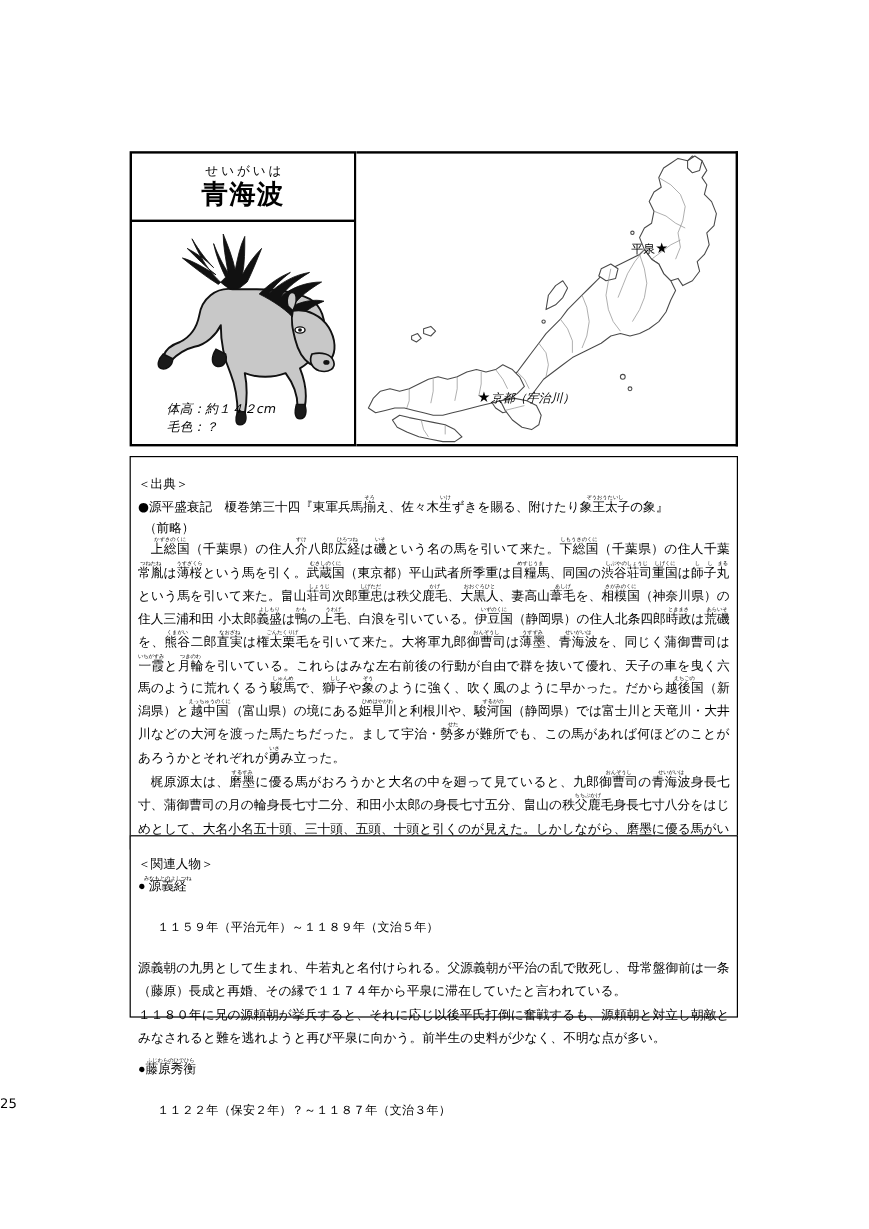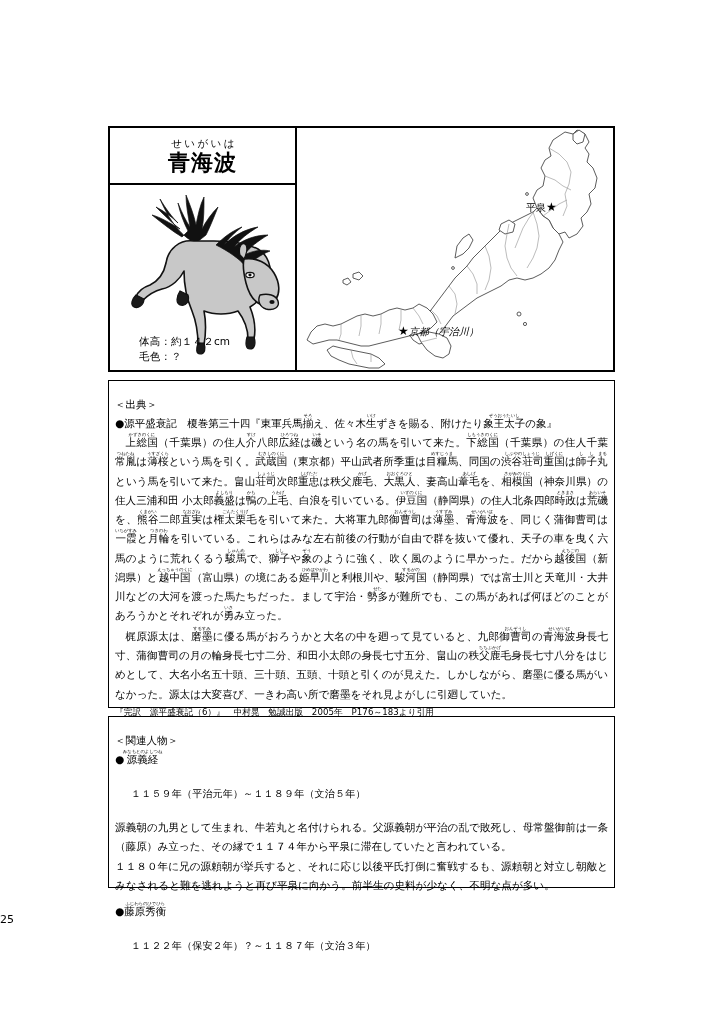--- a/index.html
+++ b/index.html
@@ -61,20 +61,21 @@
     font-size: 22px;
     font-weight: 700;
     line-height: 1.08;
     letter-spacing: 1px;
   }
 
   .horse-body {
     position: relative;
     height: 185px;
     overflow: hidden;
+    font-style: italic;
   }
 
   .horse-svg {
     position: absolute;
     left: 18px;
     top: 2px;
   }
 
   .horse-stats {
     position: absolute;
@@ -112,21 +113,21 @@
   
   .textbox {
     position: absolute;
     left: 108px;
     width: 507px;
     border: 1.6px solid #000;
     background: #fff;
     padding: 4px 6px 5px 6px;
   }
   #source-box { top: 380px; height: 328px; }
-  #people-box { top: 716px; height: 172px; }
+  #people-box { top: 696px; height: 152px; font-family: Liberation Serif, serif; }
 
   .sec-head {
     font-size: 10.5px;
     line-height: 1.5;
     margin: 12px 0 0 0;
   }
   .bullet-line {
     font-size: 10.5px;
     line-height: 1.65;
     margin: 0;
@@ -350,37 +351,38 @@
         <span class="star">★</span><span>京都（宇治川）</span>
       </div>
     </div>
   </div>
 
   <div class="textbox" id="source-box">
     <div class="sec-head">＜出典＞</div>
 
     <div class="bullet-line">●源平盛衰記　榎巻第三十四『東軍兵馬<ruby>揃<rt>そろ</rt></ruby>え、佐々木<ruby>生<rt>いけ</rt></ruby>ずきを賜る、附けたり<ruby>象王太子<rt>ぞうおうたいし</rt></ruby>の象』</div>
 
+    <div class="para-note">（前略）</div>
 
     <div class="body-text indent"><ruby>上総国<rt>かずさのくに</rt></ruby>（千葉県）の住人<ruby>介<rt>すけ</rt></ruby>八郎<ruby>広経<rt>ひろつね</rt></ruby>は<ruby>磯<rt>いそ</rt></ruby>という名の馬を引いて来た。<ruby>下総国<rt>しもうさのくに</rt></ruby>（千葉県）の住人千葉<ruby>常胤<rt>つねたね</rt></ruby>は<ruby>薄桜<rt>うすざくら</rt></ruby>という馬を引く。<ruby>武蔵国<rt>むさしのくに</rt></ruby>（東京都）平山武者所季重は<ruby>目糧馬<rt>めすじうま</rt></ruby>、同国の<ruby>渋谷荘司<rt>しぶやのしょうじ</rt></ruby><ruby>重国<rt>しげくに</rt></ruby>は<ruby>師<rt>し</rt></ruby><ruby>子<rt>し</rt></ruby><ruby>丸<rt>まる</rt></ruby>という馬を引いて来た。畠山<ruby>荘司<rt>しょうじ</rt></ruby>次郎<ruby>重忠<rt>しげただ</rt></ruby>は秩父<ruby>鹿毛<rt>かげ</rt></ruby>、<ruby>大黒人<rt>おおぐろひと</rt></ruby>、妻高山<ruby>葦毛<rt>あしげ</rt></ruby>を、<ruby>相模国<rt>さがみのくに</rt></ruby>（神奈川県）の住人三浦和田 小太郎<ruby>義盛<rt>よしもり</rt></ruby>は<ruby>鴨<rt>かも</rt></ruby>の<ruby>上毛<rt>うわげ</rt></ruby>、白浪を引いている。<ruby>伊豆国<rt>いずのくに</rt></ruby>（静岡県）の住人北条四郎<ruby>時政<rt>ときまさ</rt></ruby>は<ruby>荒磯<rt>あらいそ</rt></ruby>を、<ruby>熊谷<rt>くまがい</rt></ruby>二郎<ruby>直実<rt>なおざね</rt></ruby>は<ruby>権太栗毛<rt>ごんたくりげ</rt></ruby>を引いて来た。大将軍九郎<ruby>御曹司<rt>おんぞうし</rt></ruby>は<ruby>薄墨<rt>うすずみ</rt></ruby>、<ruby>青海波<rt>せいがいは</rt></ruby>を、同じく蒲御曹司は<ruby>一霞<rt>いちがすみ</rt></ruby>と<ruby>月輪<rt>つきのわ</rt></ruby>を引いている。これらはみな左右前後の行動が自由で群を抜いて優れ、天子の車を曳く六馬のように荒れくるう<ruby>駿馬<rt>しゅんめ</rt></ruby>で、<ruby>獅子<rt>しし</rt></ruby>や<ruby>象<rt>ぞう</rt></ruby>のように強く、吹く風のように早かった。だから<ruby>越後国<rt>えちごの</rt></ruby>（新潟県）と<ruby>越中国<rt>えっちゅうのくに</rt></ruby>（富山県）の境にある<ruby>姫早川<rt>ひめはやがわ</rt></ruby>と利根川や、<ruby>駿河国<rt>するがの</rt></ruby>（静岡県）では富士川と天竜川・大井川などの大河を渡った馬たちだった。まして宇治・<ruby>勢多<rt>せた</rt></ruby>が難所でも、この馬があれば何ほどのことがあろうかとそれぞれが<ruby>勇<rt>いさ</rt></ruby>み立った。</div>
 
 
     <div class="body-text indent">梶原源太は、<ruby>磨墨<rt>するすみ</rt></ruby>に優る馬がおろうかと大名の中を廻って見ていると、九郎<ruby>御曹司<rt>おんぞうし</rt></ruby>の<ruby>青海波<rt>せいがいは</rt></ruby>身長七寸、蒲御曹司の月の輪身長七寸二分、和田小太郎の身長七寸五分、畠山の<ruby>秩父鹿毛<rt>ちちぶかげ</rt></ruby>身長七寸八分をはじめとして、大名小名五十頭、三十頭、五頭、十頭と引くのが見えた。しかしながら、磨墨に優る馬がいなかった。源太は大変喜び、一きわ高い所で磨墨をそれ見よがしに引廻していた。</div>
 
     <div class="citation">『完訳　源平盛衰記（6）』　中村晃　勉誠出版　2005年　P176～183より引用</div>
   </div>
 
   <div class="textbox" id="people-box">
     <div class="sec-head">＜関連人物＞</div>
 
     <div class="person-name-line"><span>●</span><ruby>源義経<rt>みなもとのよしつね</rt></ruby></div>
 
     <div class="person-dates">１１５９年（平治元年）～１１８９年（文治５年）</div>
 
-    <div class="body-text">源義朝の九男として生まれ、牛若丸と名付けられる。父源義朝が平治の乱で敗死し、母常盤御前は一条（藤原）み立った、その縁で１１７４年から平泉に滞在していたと言われている。</div>
+    <div class="body-text">源義朝の九男として生まれ、牛若丸と名付けられる。父源義朝が平治の乱で敗死し、母常盤御前は一条（藤原）長成と再婚、その縁で１１７４年から平泉に滞在していたと言われている。</div>
 
     <div class="body-text">１１８０年に兄の源頼朝が挙兵すると、それに応じ以後平氏打倒に奮戦するも、源頼朝と対立し朝敵とみなされると難を逃れようと再び平泉に向かう。前半生の史料が少なく、不明な点が多い。</div>
 
     <div class="spacer-sm"></div>
 
     <div class="person-name-line"><span>●</span><ruby>藤原秀衡<rt>ふじわらのひでひら</rt></ruby></div>
 
     <div class="person-dates">１１２２年（保安２年）？～１１８７年（文治３年）</div>
   </div>
 

